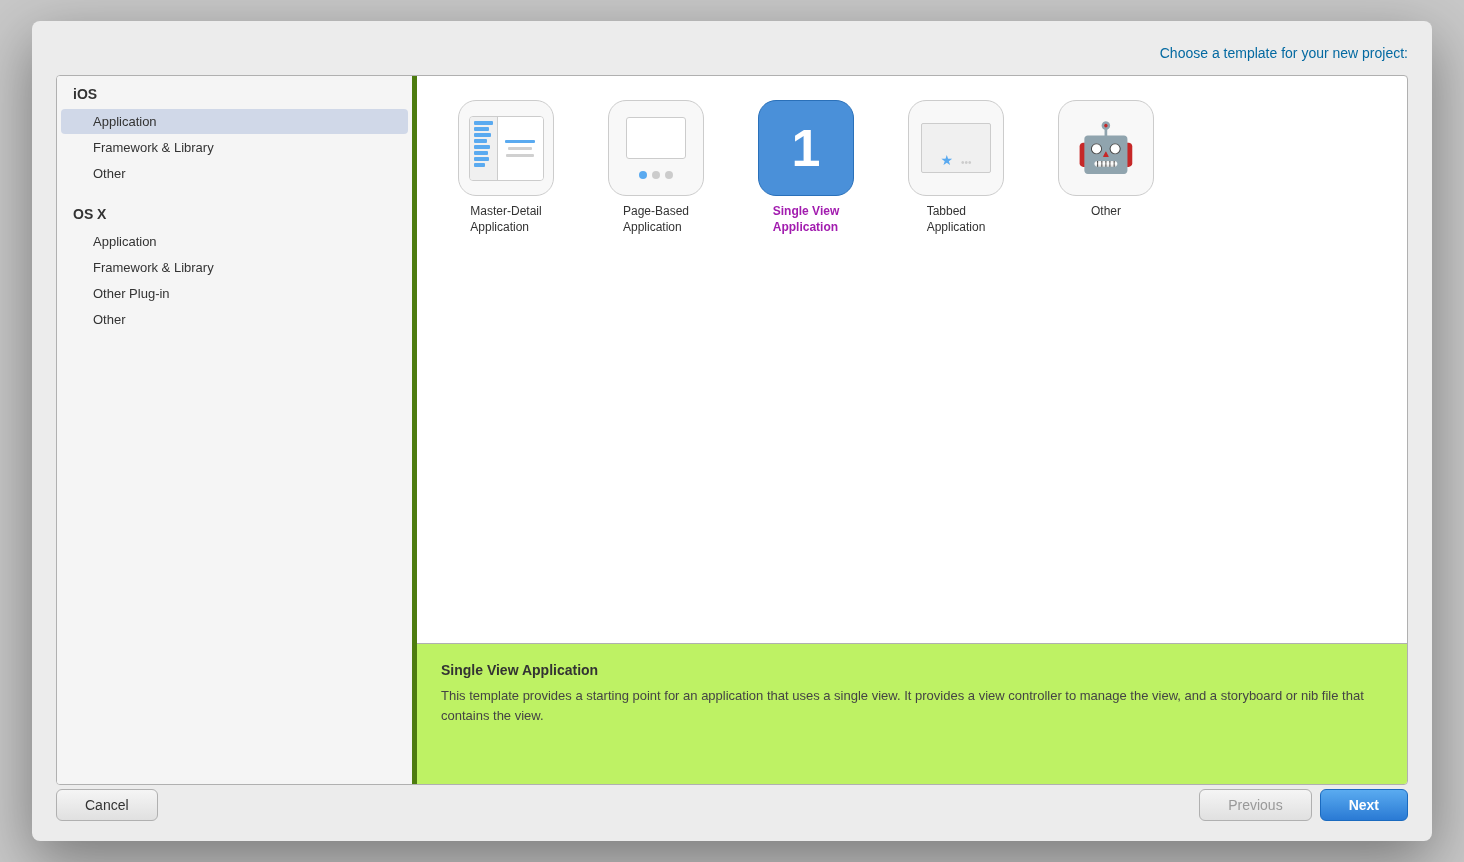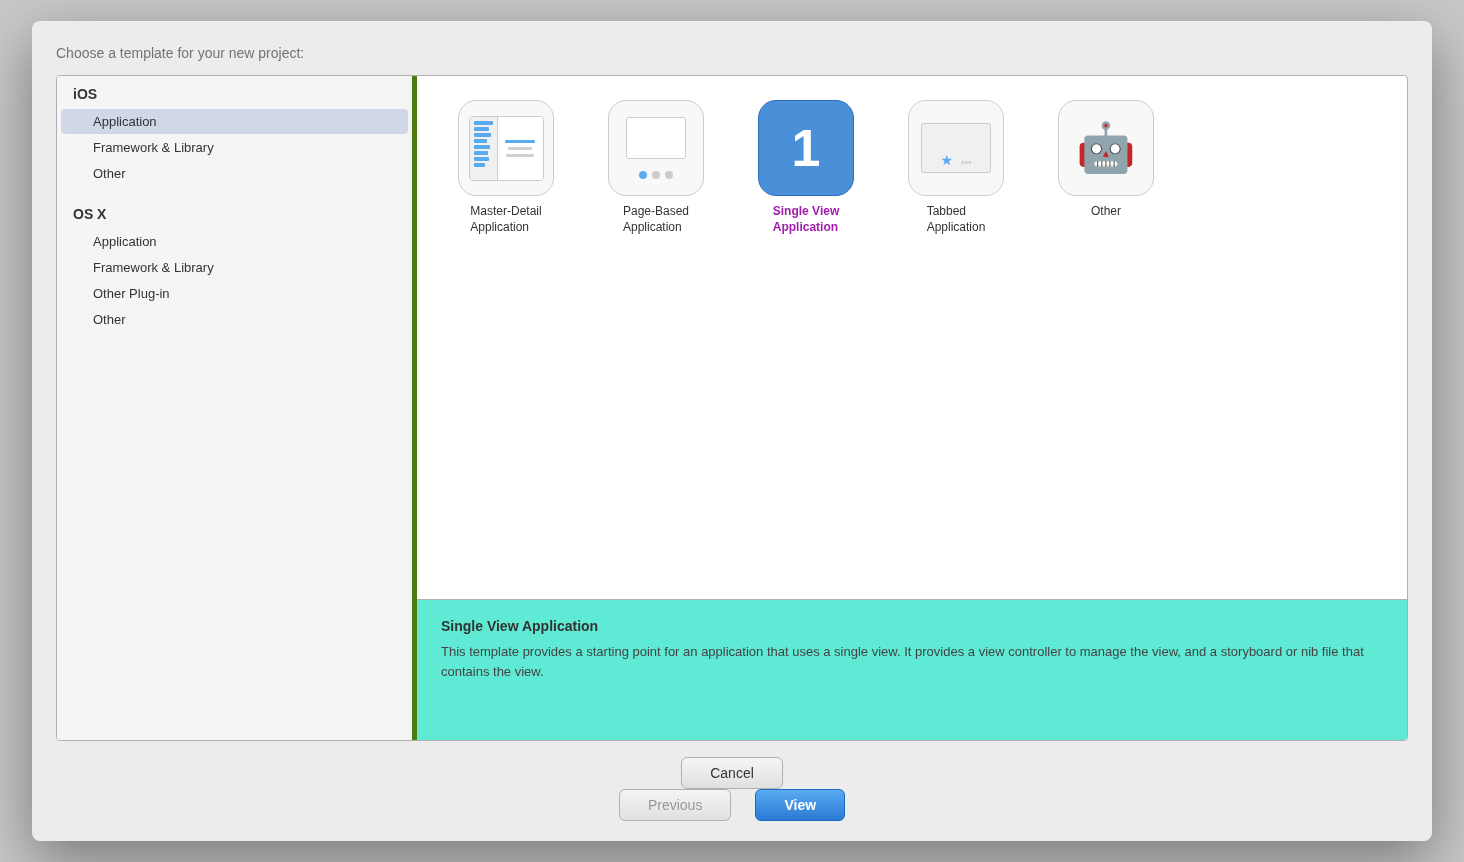--- a/index.html
+++ b/index.html
@@ -17,22 +17,23 @@
       width: 1400px;
       min-height: 820px;
       border-radius: 8px;
       box-shadow: 0 20px 60px rgba(0,0,0,0.4);
       display: flex;
       flex-direction: column;
       padding: 24px 24px 20px 24px;
     }
     .dialog-title {
       font-size: 14px;
-      color: #737373;
+      color: #0369a1;
       margin-bottom: 14px;
+      text-align: right;
     }
     .content-area {
       display: flex;
       flex: 1;
       border: 1px solid #b0b0b0;
       background: #fff;
       border-radius: 4px;
       overflow: hidden;
     }
     .sidebar {
@@ -104,58 +105,57 @@
       color: #333;
       line-height: 1.3;
     }
     .template-label.selected {
       color: #a21caf;
       font-weight: 600;
     }
     .description-area {
       padding: 18px 24px;
       min-height: 140px;
-      background: #5eead4;
+      background: #bef264;
     }
     .description-title {
       font-size: 14px;
       font-weight: bold;
       color: #333;
       margin-bottom: 8px;
     }
     .description-text {
       font-size: 13px;
       color: #444;
       line-height: 1.5;
     }
     .bottom-bar {
       display: flex;
       justify-content: space-between;
       align-items: center;
-      margin-top: 16px;
-      flex-direction: column;
+      margin-top: 4px;
     }
     .btn {
       padding: 7px 28px;
       border-radius: 6px;
       font-size: 14px;
       cursor: pointer;
       border: 1px solid #b0b0b0;
       background: linear-gradient(to bottom, #f5f5f5, #e0e0e0);
       color: #333;
     }
     .btn-primary {
       background: linear-gradient(to bottom, #5aabf0, #2a7ad4);
       color: #fff;
       border-color: #1a6abf;
       font-weight: 600;
     }
     .btn-group {
       display: flex;
-      gap: 24px;
+      gap: 8px;
     }
     
     .page-based-dots {
       display: flex;
       gap: 5px;
     }
     .dot {
       width: 8px;
       height: 8px;
       border-radius: 50%;
@@ -310,16 +310,16 @@
         <div class="description-title">Single View Application</div>
         <div class="description-text">This template provides a starting point for an application that uses a single view. It provides a view controller to manage the view, and a storyboard or nib file that contains the view.</div>
       </div>
     </div>
   </div>
 
   <div class="bottom-bar">
     <button class="btn">Cancel</button>
     <div class="btn-group">
       <button class="btn" style="color:#999;">Previous</button>
-      <button class="btn btn-primary">View</button>
+      <button class="btn btn-primary">Next</button>
     </div>
   </div>
 </div>
 
 </body></html>

